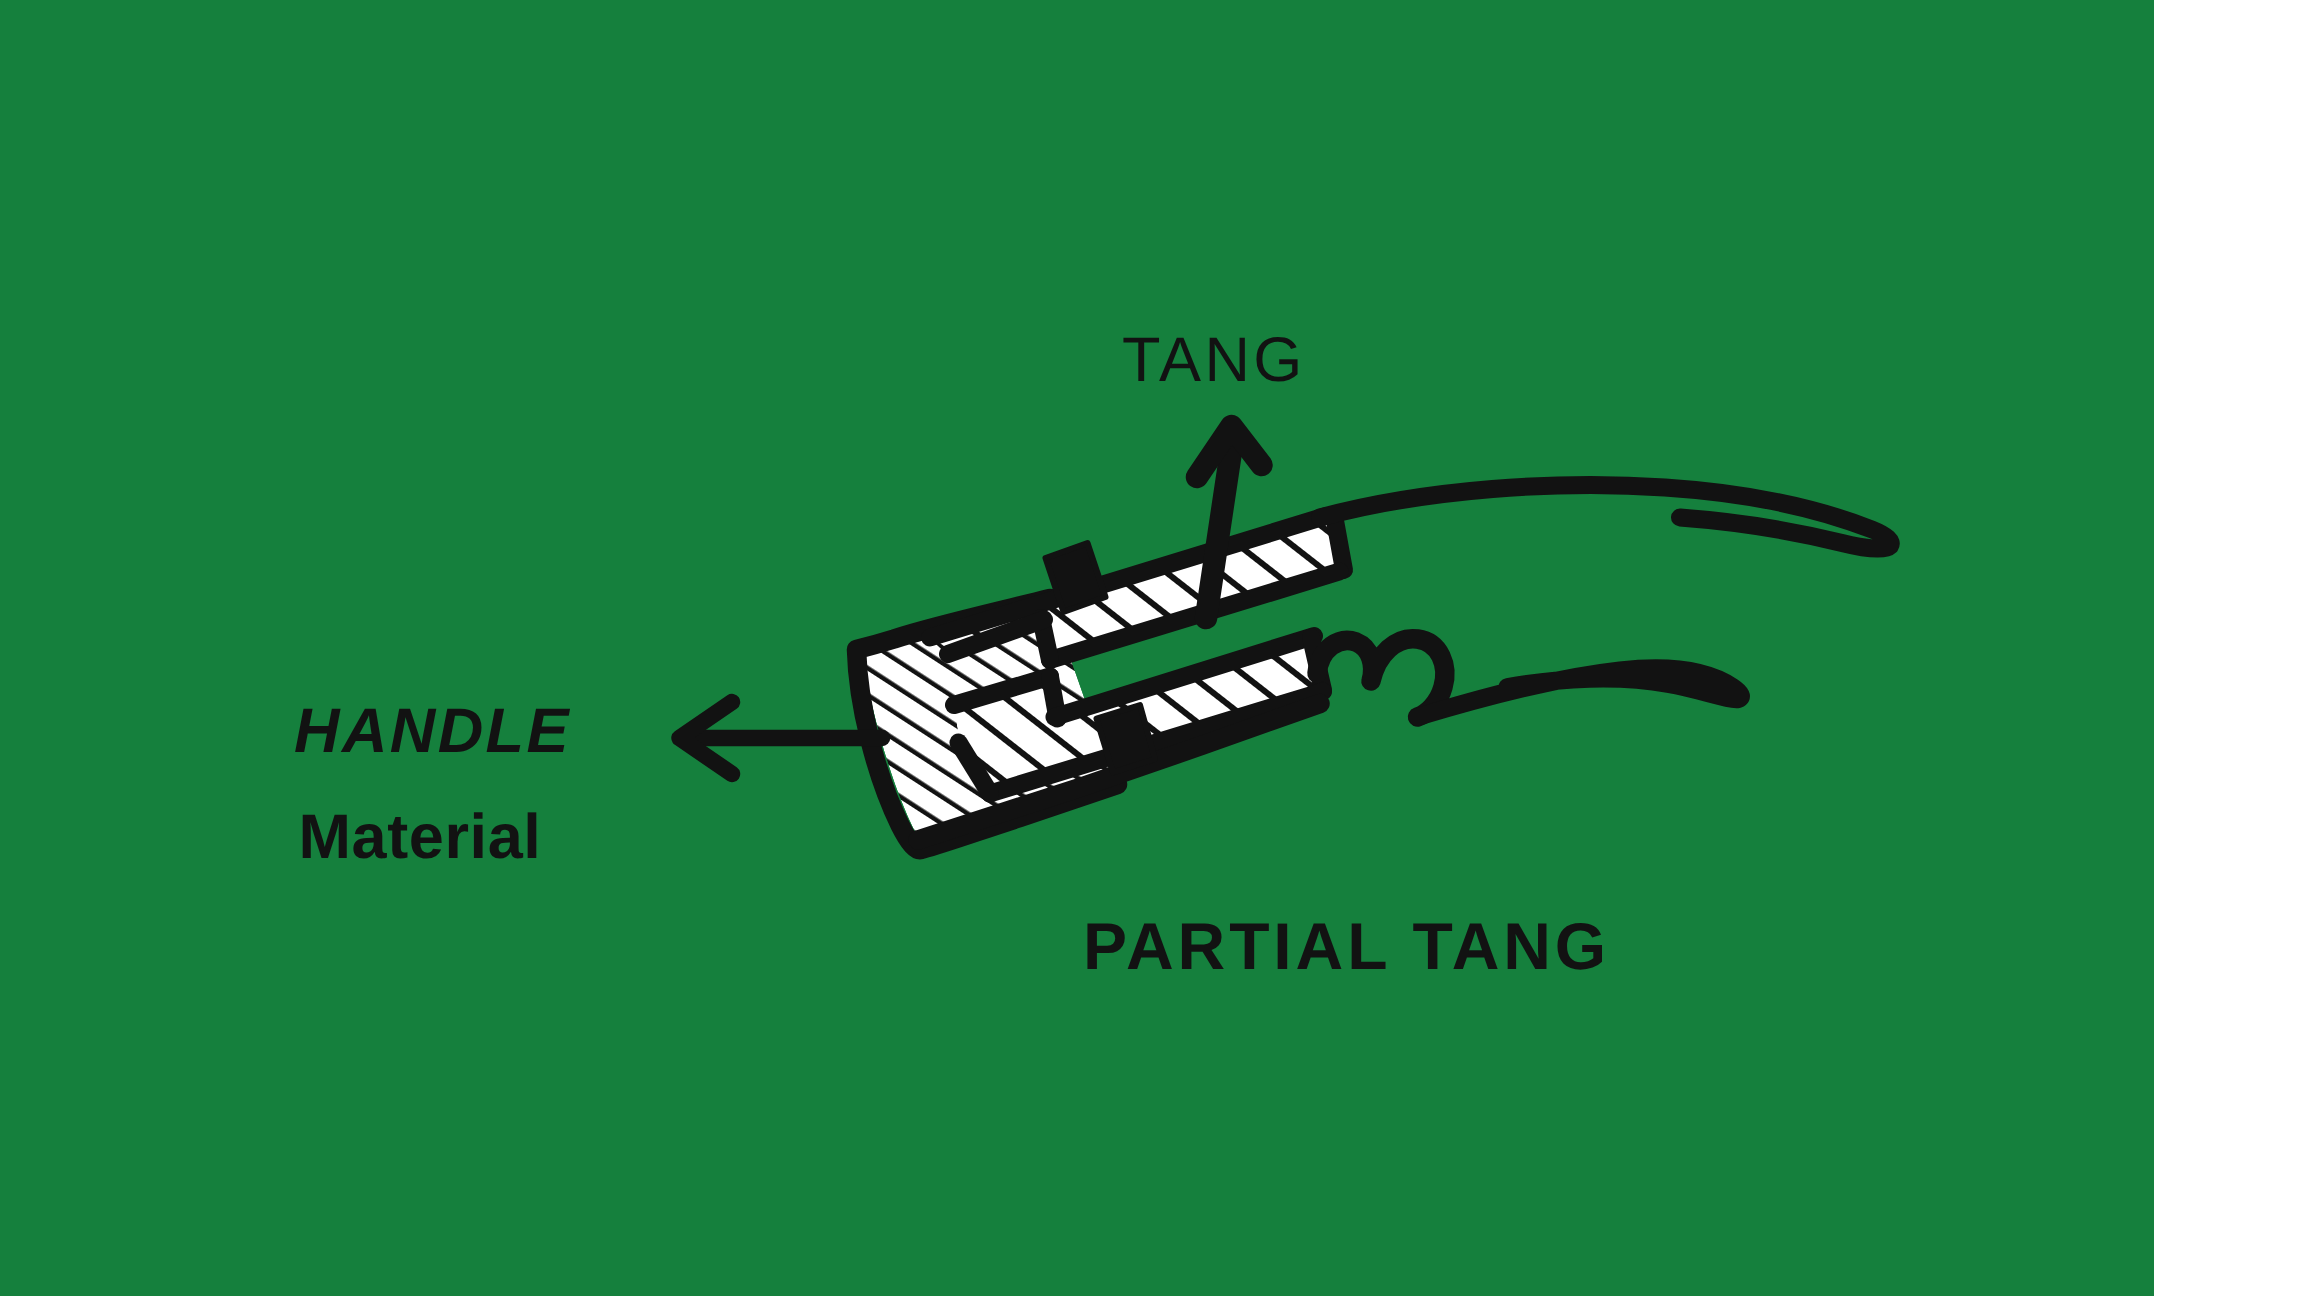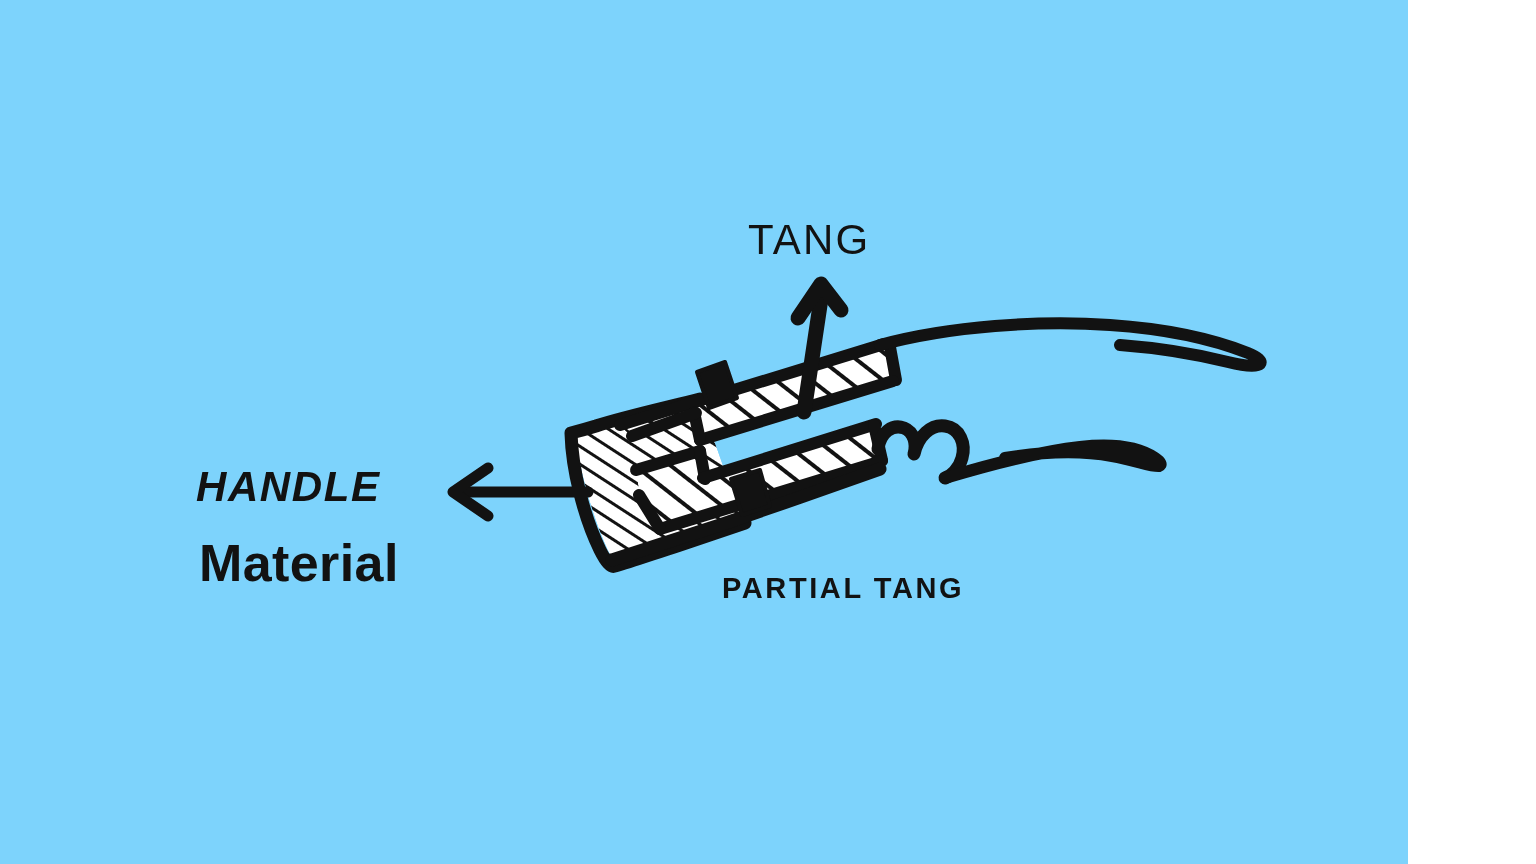--- a/index.html
+++ b/index.html
@@ -11,21 +11,22 @@
   body {
     width: 1536px;
     height: 864px;
     overflow: hidden;
     font-family: "Liberation Sans", "DejaVu Sans", sans-serif;
   }
   #diagram-root {
     position: relative;
     width: 1408px;
     height: 864px;
-    background: #7dd3fc;
+    background: #15803d;
+    padding-left: 28px;
   }
   #knife-svg {
     position: absolute;
     left: 0;
     top: 0;
     width: 1536px;
     height: 864px;
     display: block;
   }
   .label {
@@ -46,28 +47,28 @@
     left: 196px;
     top: 466px;
     font-size: 42px;
     font-weight: bold;
     letter-spacing: 1.6px;
     font-style: italic;
   }
   #label-material {
     left: 199px;
     top: 537px;
-    font-size: 52px;
+    font-size: 42px;
     font-weight: bold;
     letter-spacing: 0.4px;
   }
   #label-partial-tang {
     left: 722px;
-    top: 574px;
-    font-size: 29px;
+    top: 610px;
+    font-size: 44px;
     font-weight: bold;
     letter-spacing: 2.6px;
   }
 </style>
 </head>
 <body>
 
 <div id="diagram-root">
 
   <svg id="knife-svg" viewBox="0 0 1536 864" xmlns="http://www.w3.org/2000/svg">

